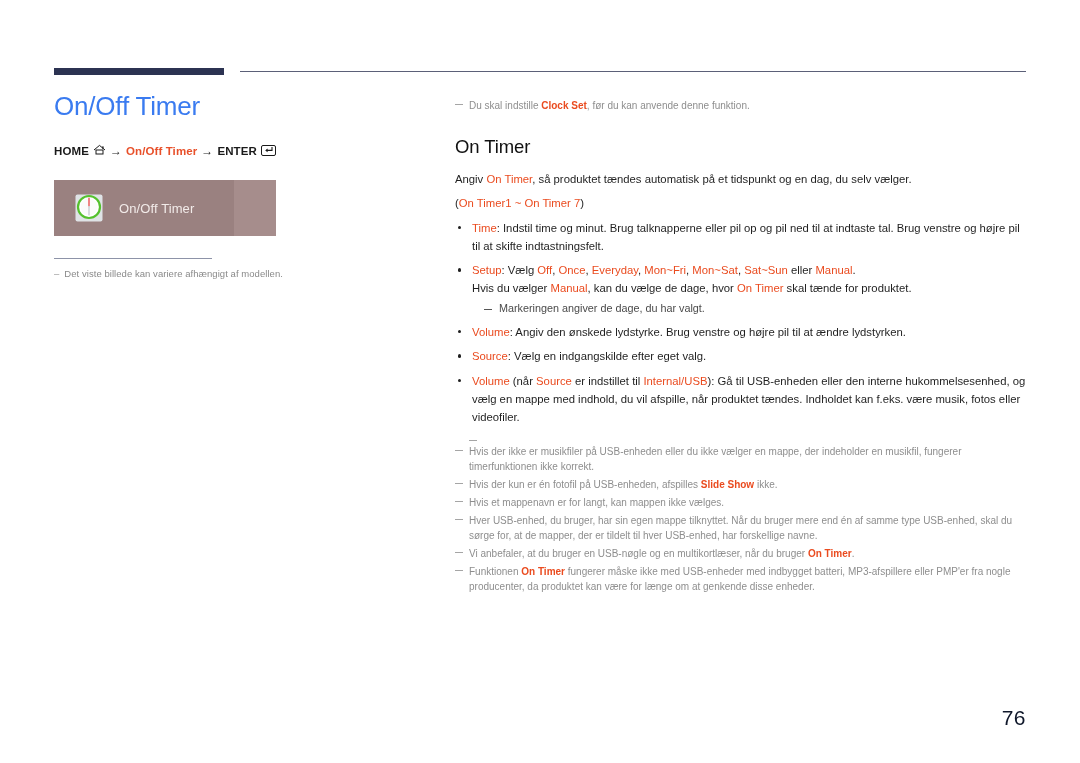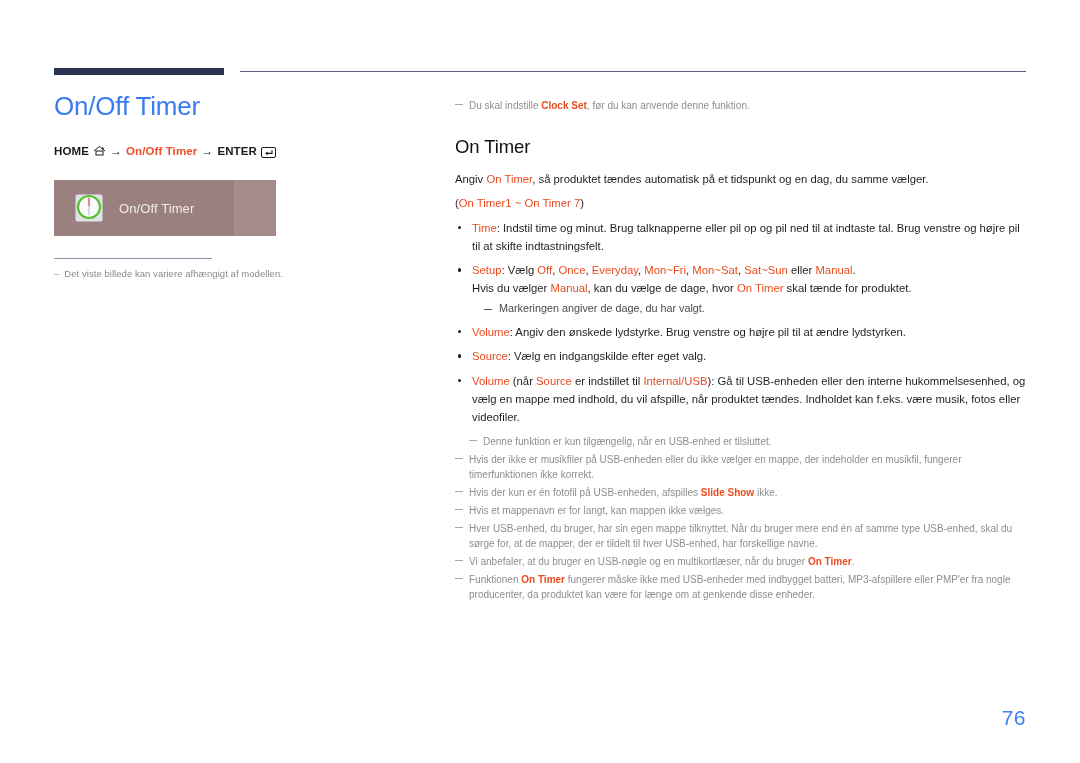--- a/index.html
+++ b/index.html
@@ -62,21 +62,21 @@
     margin: 0 0 22px 0;
   }
   .breadcrumb {
     font-size: 11.5px;
     color: #1a1a1a;
     font-weight: bold;
     letter-spacing: 0.1px;
     line-height: 1.3;
     white-space: nowrap;
     display: flex;
-    align-items: center;
+    align-items: flex-start;
     gap: 4px;
   }
   .breadcrumb .bc-accent { color: #e8502a; }
   .breadcrumb .bc-arrow { font-weight: normal; font-size: 12px; color: #1a1a1a; }
   .home-glyph {
     display: inline-block;
     font-size: 12px;
     line-height: 1;
     position: relative;
     top: 0px;
@@ -231,21 +231,21 @@
     margin-top: 9px;
   }
 
   .notes-block { margin-top: 7px; }
 
   .page-number {
     position: absolute;
     right: 54px;
     bottom: 33px;
     font-size: 21px;
-    color: #3b82f6;
+    color: #0f172a;
     font-weight: 400;
     letter-spacing: 0.5px;
   }
 </style>
 </head>
 <body>
 
 <div class="page">
 
   <div class="header-rule-wrap">
@@ -302,21 +302,21 @@
 
   <div class="right-col">
 
     <div class="note">
       <span class="dash"></span>
       <span><span>Du skal indstille </span><span class="accent">Clock Set</span><span>, før du kan anvende denne funktion.</span></span>
     </div>
 
     <h2 class="section-heading">On Timer</h2>
 
-    <p class="body"><span>Angiv </span><span class="accent">On Timer</span><span>, så produktet tændes automatisk på et tidspunkt og en dag, du samme vælger.</span></p>
+    <p class="body"><span>Angiv </span><span class="accent">On Timer</span><span>, så produktet tændes automatisk på et tidspunkt og en dag, du selv vælger.</span></p>
 
 
 
     <p class="body"><span>(</span><span class="accent">On Timer1</span><span class="accent"> ~ </span><span class="accent">On Timer 7</span><span>)</span></p>
 
     <ul class="bullets">
 
       <li>
         <span class="accent">Time</span><span>: Indstil time og minut. Brug talknapperne eller pil op og pil ned til at indtaste tal. Brug venstre og højre pil til at skifte indtastningsfelt.</span>
       </li>
@@ -340,21 +340,20 @@
 
       <li>
         <span class="accent">Volume</span><span> (når </span><span class="accent">Source</span><span> er indstillet til </span><span class="accent">Internal/USB</span><span>): Gå til USB-enheden eller den interne hukommelsesenhed, og vælg en mappe med indhold, du vil afspille, når produktet tændes. Indholdet kan f.eks. være musik, fotos eller videofiler.</span>
       </li>
     </ul>
 
     <div class="notes-block">
 
       <div class="note note-indent">
         <span class="dash"></span>
-        <span>Denne funktion er kun tilgængelig, når en USB-enhed er tilsluttet.</span>
       </div>
 
       <div class="note">
         <span class="dash"></span>
         <span>Hvis der ikke er musikfiler på USB-enheden eller du ikke vælger en mappe, der indeholder en musikfil, fungerer timerfunktionen ikke korrekt.</span>
       </div>
 
       <div class="note">
         <span class="dash"></span>
         <span><span>Hvis der kun er én fotofil på USB-enheden, afspilles </span><span class="accent">Slide Show</span><span> ikke.</span></span>

